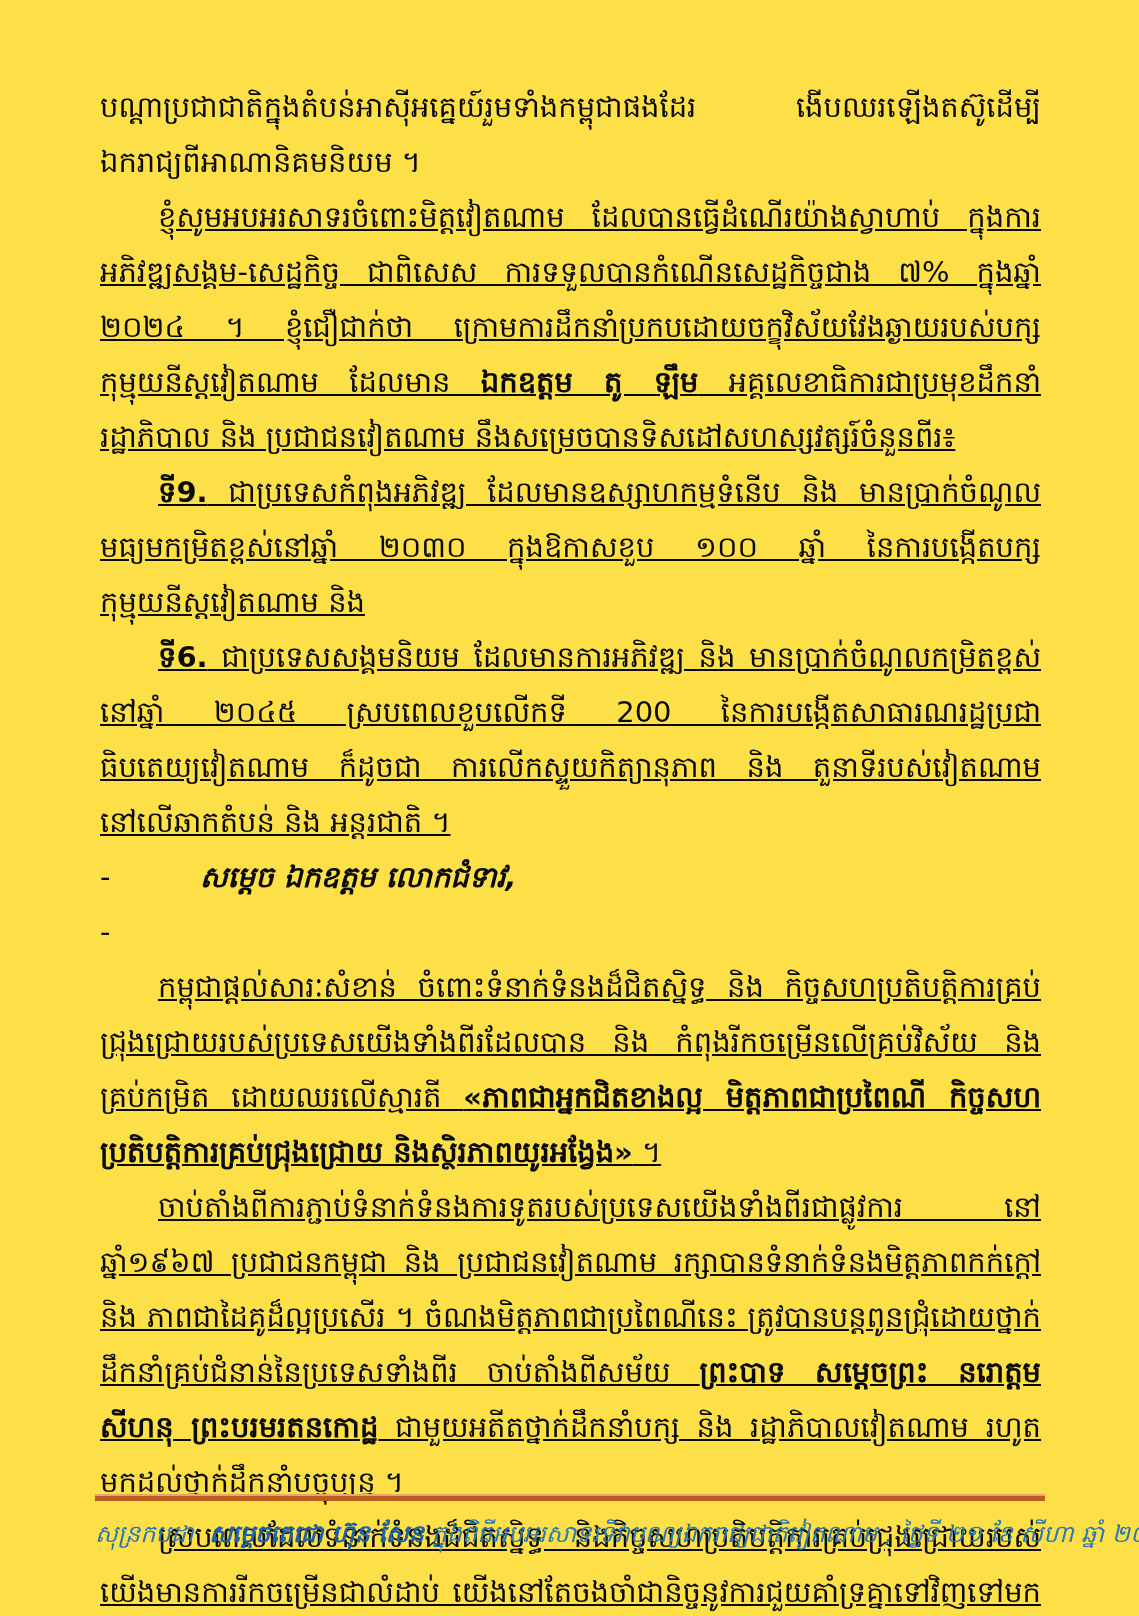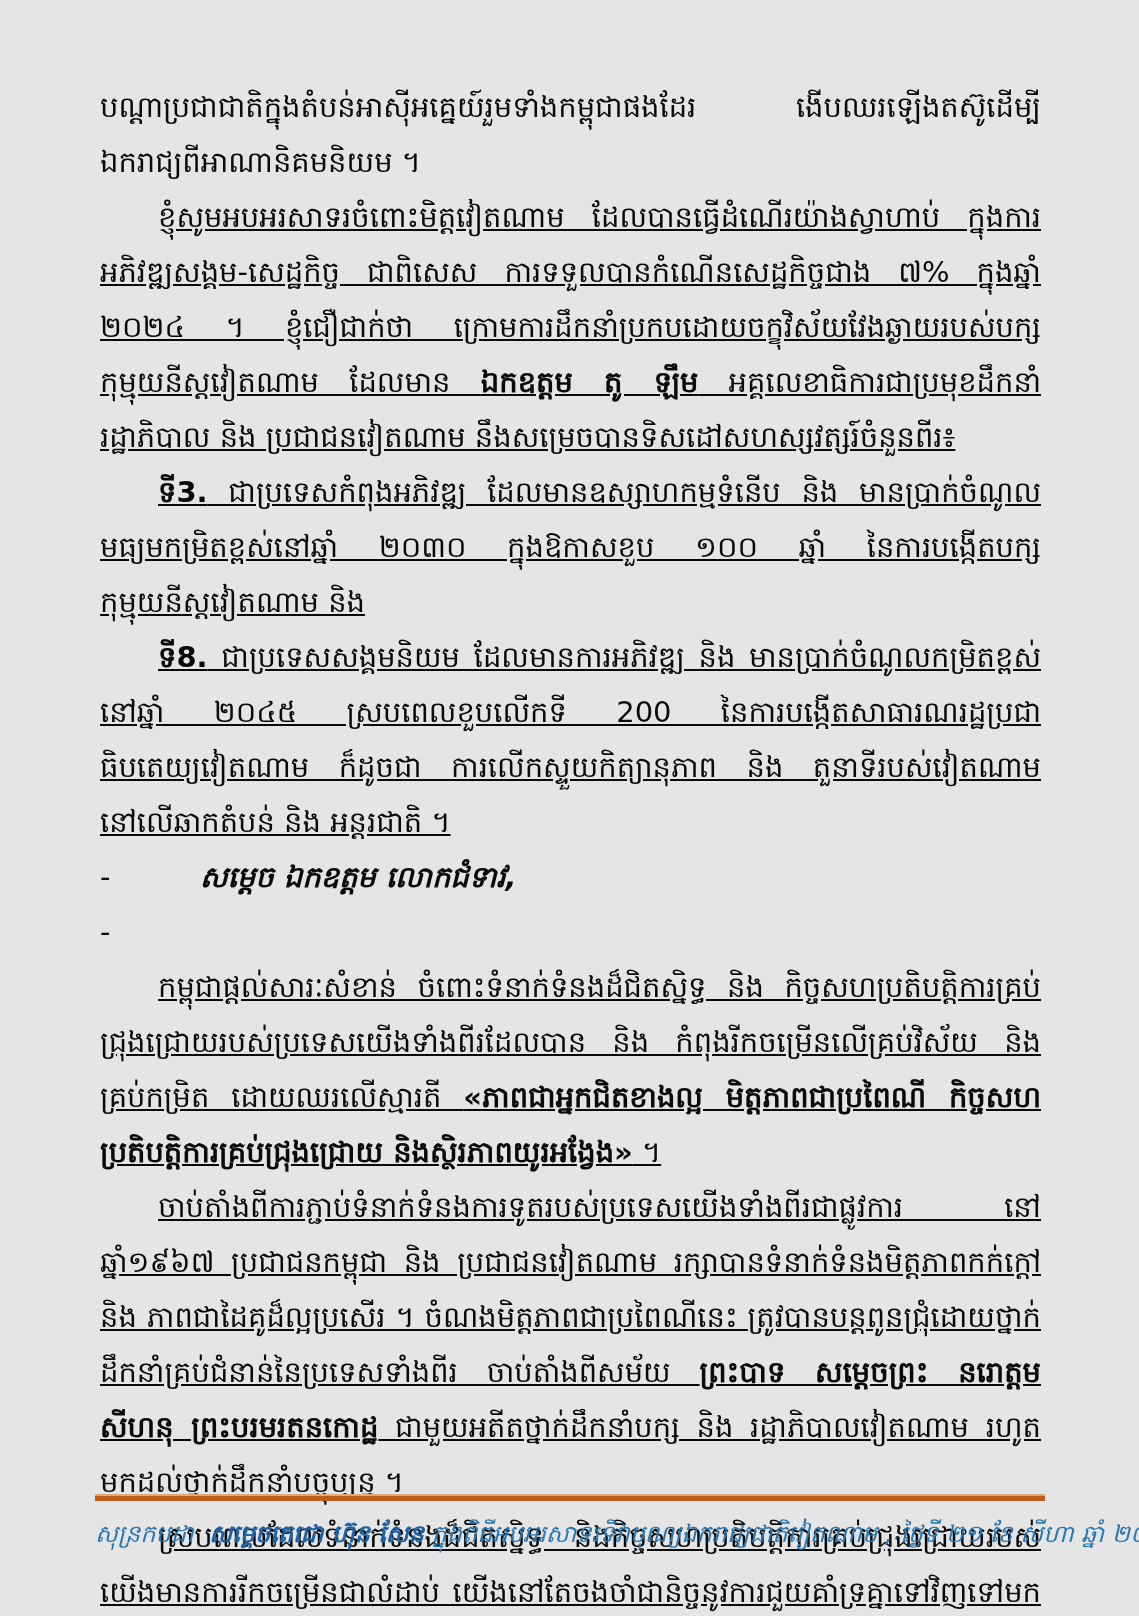--- a/index.html
+++ b/index.html
@@ -7,21 +7,21 @@
     --footer-text:#2878b4;
     --footer-name:#1e62a6;
     --rule-top:#dfa877;
     --rule-bottom:#bc5f1d;
   }
   *{box-sizing:border-box;}
   html,body{margin:0;padding:0;background:#888;}
   .page{
     position:relative;
     width:1139px;height:1616px;
-    background:#e5e5e5;
+    background:#fde047;
     margin:0 auto;
     font-family:"DejaVu Sans", sans-serif;
     color:var(--body-text);
     overflow:hidden;
   }
   .content{
     position:absolute;
     left:100px;top:80px;width:941px;
   }
   .para{
@@ -64,22 +64,22 @@
   }
   .footer-text .b{color:var(--footer-name);margin-left:8px;}
 </style>
 </head>
 <body>
 
 <div class="page">
   <div class="content">
       <p class="para"><span>បណ្តាប្រជាជាតិក្នុងតំបន់អាស៊ីអគ្នេយ៍រួមទាំងកម្ពុជាផងដែរ ងើបឈរឡើងតស៊ូដើម្បីឯករាជ្យពីអាណានិគមនិយម ។</span></p>
       <p class="para indent"><span>ខ្ញុំសូមអបអរសាទរចំពោះមិត្តវៀតណាម ដែលបានធ្វើដំណើរយ៉ាងស្វាហាប់ ក្នុងការអភិវឌ្ឍសង្គម-សេដ្ឋកិច្ច ជាពិសេស ការទទួលបានកំណើនសេដ្ឋកិច្ចជាង ៧% ក្នុងឆ្នាំ ២០២៤ ។ ខ្ញុំជឿជាក់ថា ក្រោមការដឹកនាំប្រកបដោយចក្ខុវិស័យវែងឆ្ងាយរបស់បក្សកុម្មុយនីស្តវៀតណាម ដែលមាន </span><span class="b">ឯកឧត្តម តូ ឡឹម</span><span> អគ្គលេខាធិការជាប្រមុខដឹកនាំ រដ្ឋាភិបាល និង ប្រជាជនវៀតណាម នឹងសម្រេចបានទិសដៅសហស្សវត្សរ៍ចំនួនពីរ៖</span></p>
-      <p class="para indent"><span class="b">ទី3.</span><span> ជាប្រទេសកំពុងអភិវឌ្ឍ ដែលមានឧស្សាហកម្មទំនើប និង មានប្រាក់ចំណូលមធ្យមកម្រិតខ្ពស់នៅឆ្នាំ ២០៣០ ក្នុងឱកាសខួប ១០០ ឆ្នាំ នៃការបង្កើតបក្សកុម្មុយនីស្តវៀតណាម និង</span></p>
-      <p class="para indent"><span class="b">ទី8.</span><span> ជាប្រទេសសង្គមនិយម ដែលមានការអភិវឌ្ឍ និង មានប្រាក់ចំណូលកម្រិតខ្ពស់ នៅឆ្នាំ ២០៤៥ ស្របពេលខួបលើកទី 200 នៃការបង្កើតសាធារណរដ្ឋប្រជាធិបតេយ្យវៀតណាម ក៏ដូចជា ការលើកស្ទួយកិត្យានុភាព និង តួនាទីរបស់វៀតណាមនៅលើឆាកតំបន់ និង អន្តរជាតិ ។</span></p>
+      <p class="para indent"><span class="b">ទី9.</span><span> ជាប្រទេសកំពុងអភិវឌ្ឍ ដែលមានឧស្សាហកម្មទំនើប និង មានប្រាក់ចំណូលមធ្យមកម្រិតខ្ពស់នៅឆ្នាំ ២០៣០ ក្នុងឱកាសខួប ១០០ ឆ្នាំ នៃការបង្កើតបក្សកុម្មុយនីស្តវៀតណាម និង</span></p>
+      <p class="para indent"><span class="b">ទី6.</span><span> ជាប្រទេសសង្គមនិយម ដែលមានការអភិវឌ្ឍ និង មានប្រាក់ចំណូលកម្រិតខ្ពស់ នៅឆ្នាំ ២០៤៥ ស្របពេលខួបលើកទី 200 នៃការបង្កើតសាធារណរដ្ឋប្រជាធិបតេយ្យវៀតណាម ក៏ដូចជា ការលើកស្ទួយកិត្យានុភាព និង តួនាទីរបស់វៀតណាមនៅលើឆាកតំបន់ និង អន្តរជាតិ ។</span></p>
       <div class="bullet-row">
         <span class="bullet-dash">-</span>
         <span class="bullet-text"><span class="b i">សម្តេច ឯកឧត្តម លោកជំទាវ,</span></span>
       </div>
       <div class="bullet-row">
         <span class="bullet-dash">-</span>
       </div>
       <p class="para indent"><span>កម្ពុជាផ្តល់សារៈសំខាន់ ចំពោះទំនាក់ទំនងដ៏ជិតស្និទ្ធ និង កិច្ចសហប្រតិបត្តិការគ្រប់ជ្រុងជ្រោយរបស់ប្រទេសយើងទាំងពីរដែលបាន និង កំពុងរីកចម្រើនលើគ្រប់វិស័យ និង គ្រប់កម្រិត ដោយឈរលើស្មារតី </span><span class="b">«ភាពជាអ្នកជិតខាងល្អ មិត្តភាពជាប្រពៃណី កិច្ចសហប្រតិបត្តិការគ្រប់ជ្រុងជ្រោយ និងស្ថិរភាពយូរអង្វែង»</span><span> ។</span></p>
       <p class="para indent"><span>ចាប់តាំងពីការភ្ជាប់ទំនាក់ទំនងការទូតរបស់ប្រទេសយើងទាំងពីរជាផ្លូវការ នៅឆ្នាំ១៩៦៧ ប្រជាជនកម្ពុជា និង ប្រជាជនវៀតណាម រក្សាបានទំនាក់ទំនងមិត្តភាពកក់ក្តៅ និង ភាពជាដៃគូដ៏ល្អប្រសើរ ។ ចំណងមិត្តភាពជាប្រពៃណីនេះ ត្រូវបានបន្តពូនជ្រុំដោយថ្នាក់ដឹកនាំគ្រប់ជំនាន់នៃប្រទេសទាំងពីរ ចាប់តាំងពីសម័យ </span><span class="b">ព្រះបាទ សម្តេចព្រះ នរោត្តម សីហនុ ព្រះបរមរតនកោដ្ឋ</span><span> ជាមួយអតីតថ្នាក់ដឹកនាំបក្ស និង រដ្ឋាភិបាលវៀតណាម រហូតមកដល់ថ្នាក់ដឹកនាំបច្ចុប្បន្ន ។</span></p>
       <p class="para indent"><span>ស្របពេលដែលទំនាក់ទំនងដ៏ជិតស្និទ្ធ និងកិច្ចសហប្រតិបត្តិការគ្រប់ជ្រុងជ្រោយរបស់យើងមានការរីកចម្រើនជាលំដាប់ យើងនៅតែចងចាំជានិច្ចនូវការជួយគាំទ្រគ្នាទៅវិញទៅមក ក្នុងអតីតកាល គឺក្នុងគ្រាដែលប្រជាជនកម្ពុជាបានលះបង់ និង គាំទ្រវៀតណាមក្នុងការតស៊ូដើម្បីបុព្វហេតុនៃការបង្រួបបង្រួមទឹកដី និង ឯករាជ្យរបស់វៀតណាម និង ការលះបង់របស់កងទ័ពស្ម័គ្រចិត្ត និងប្រជាជនវៀតណាមក្នុងការផ្តួលរំលំ និង ជួយរំដោះប្រជាជនកម្ពុជា ចេញពីរបបប្រល័យពូជសាសន៍ ជួយទប់ស្កាត់ការវិលត្រឡប់នៃរបបប្រល័យពូជសាសន៍ និងជួយកម្ពុជាកសាងប្រទេសឡើងវិញ ។ នេះ គឺជាសច្ចភាពប្រវត្តិសាស្ត្រដែលគ្មានកម្លាំងប្រតិកិរិយាណាមួយអាចប្រែក្រឡាស់បានឡើយ ។</span></p>

